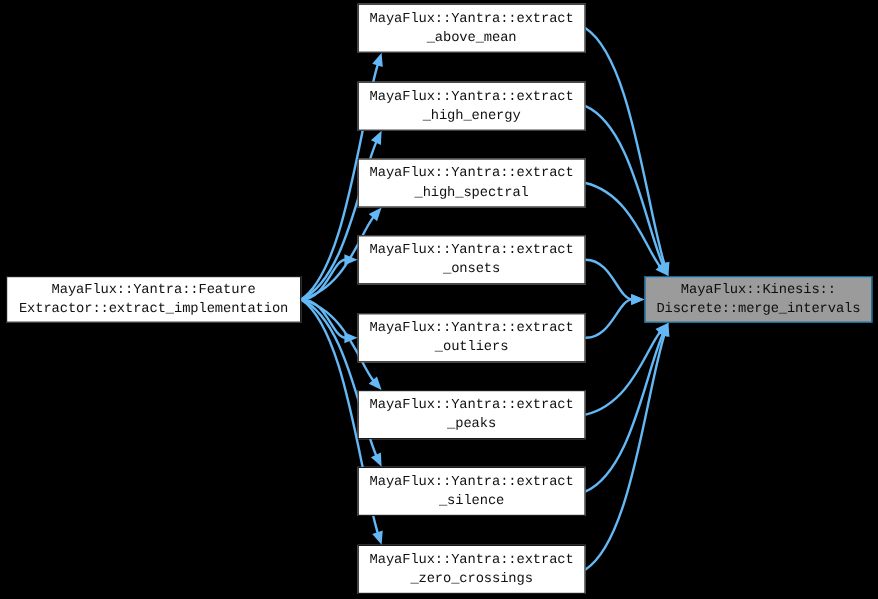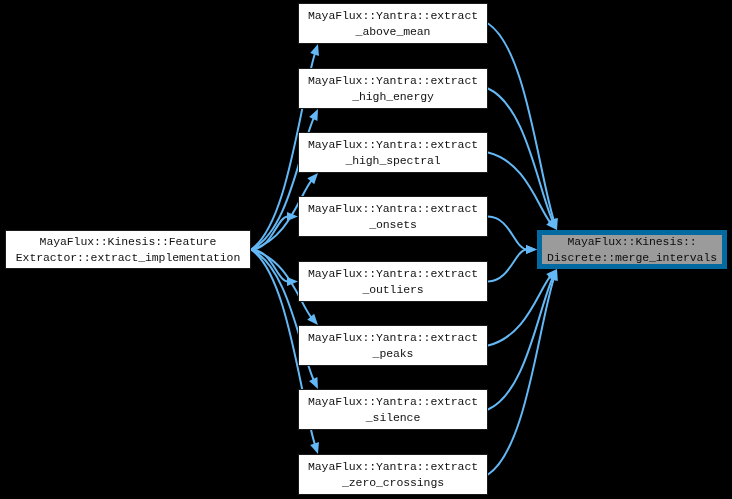--- a/index.html
+++ b/index.html
@@ -37,21 +37,21 @@
     font-size: 11.5px;
     line-height: 1.32;
     letter-spacing: -0.1px;
     white-space: pre-line;
     overflow: hidden;
     z-index: 5;
     font-family: Liberation Mono, monospace;
   }
   .node.highlight {
     background: #9b9b9b;
-    border: 5px solid #0369a1;
+    border: 1px solid #0369a1;
     color: #0d0d0d;
   }
   .node .label {
     display: block;
     padding: 0 3px;
   }
 </style>
 </head>
 <body>
 
@@ -83,21 +83,21 @@
       <polygon points="0,0 -11,-4.6 -11,4.6" fill="#63b8f5" transform="translate(537,249.5) rotate(0)"></polygon>
       <path d="M 488 281.5 C 510.05 281.5, 514.95 249.5, 527 249.5" fill="none" stroke="#63b8f5" stroke-width="2" stroke-linecap="round"></path>
       <polygon points="0,0 -11,-4.6 -11,4.6" fill="#63b8f5" transform="translate(537,249.5) rotate(0)"></polygon>
       <path d="M 488 345.5 C 525.95 336.32, 537.68 291.95, 550.3023122972239 276.4256972356865" fill="none" stroke="#63b8f5" stroke-width="2" stroke-linecap="round"></path>
       <polygon points="0,0 -11,-4.6 -11,4.6" fill="#63b8f5" transform="translate(557,269) rotate(-47.950779109006355)"></polygon>
       <path d="M 488 409.5 C 525.95 392.64, 537.68 311.15, 552.5918641525112 277.9759867619156" fill="none" stroke="#63b8f5" stroke-width="2" stroke-linecap="round"></path>
       <polygon points="0,0 -11,-4.6 -11,4.6" fill="#63b8f5" transform="translate(557,269) rotate(-63.84419743095695)"></polygon>
       <path d="M 488 474.5 C 525.95 449.84, 537.68 330.65, 553.8169710259182 278.4798906402002" fill="none" stroke="#63b8f5" stroke-width="2" stroke-linecap="round"></path>
       <polygon points="0,0 -11,-4.6 -11,4.6" fill="#63b8f5" transform="translate(557,269) rotate(-71.43967768021487)"></polygon>
     </svg>
-<div class="node" style="left: 5px; top: 230px; width: 246px; height: 39px;"><span class="label">MayaFlux::Kinesis::Feature
+<div class="node" style="left: 5px; top: 230px; width: 246px; height: 39px;"><span class="label">MayaFlux::Yantra::Feature
 Extractor::extract_implementation</span></div>
     <div class="node" style="left: 298px; top: 3px; width: 190px; height: 41px;"><span class="label">MayaFlux::Yantra::extract
 _above_mean</span></div>
     <div class="node" style="left: 298px; top: 68px; width: 190px; height: 41px;"><span class="label">MayaFlux::Yantra::extract
 _high_energy</span></div>
     <div class="node" style="left: 298px; top: 132px; width: 190px; height: 41px;"><span class="label">MayaFlux::Yantra::extract
 _high_spectral</span></div>
     <div class="node" style="left: 298px; top: 196px; width: 190px; height: 41px;"><span class="label">MayaFlux::Yantra::extract
 _onsets</span></div>
     <div class="node" style="left: 298px; top: 261px; width: 190px; height: 41px;"><span class="label">MayaFlux::Yantra::extract

